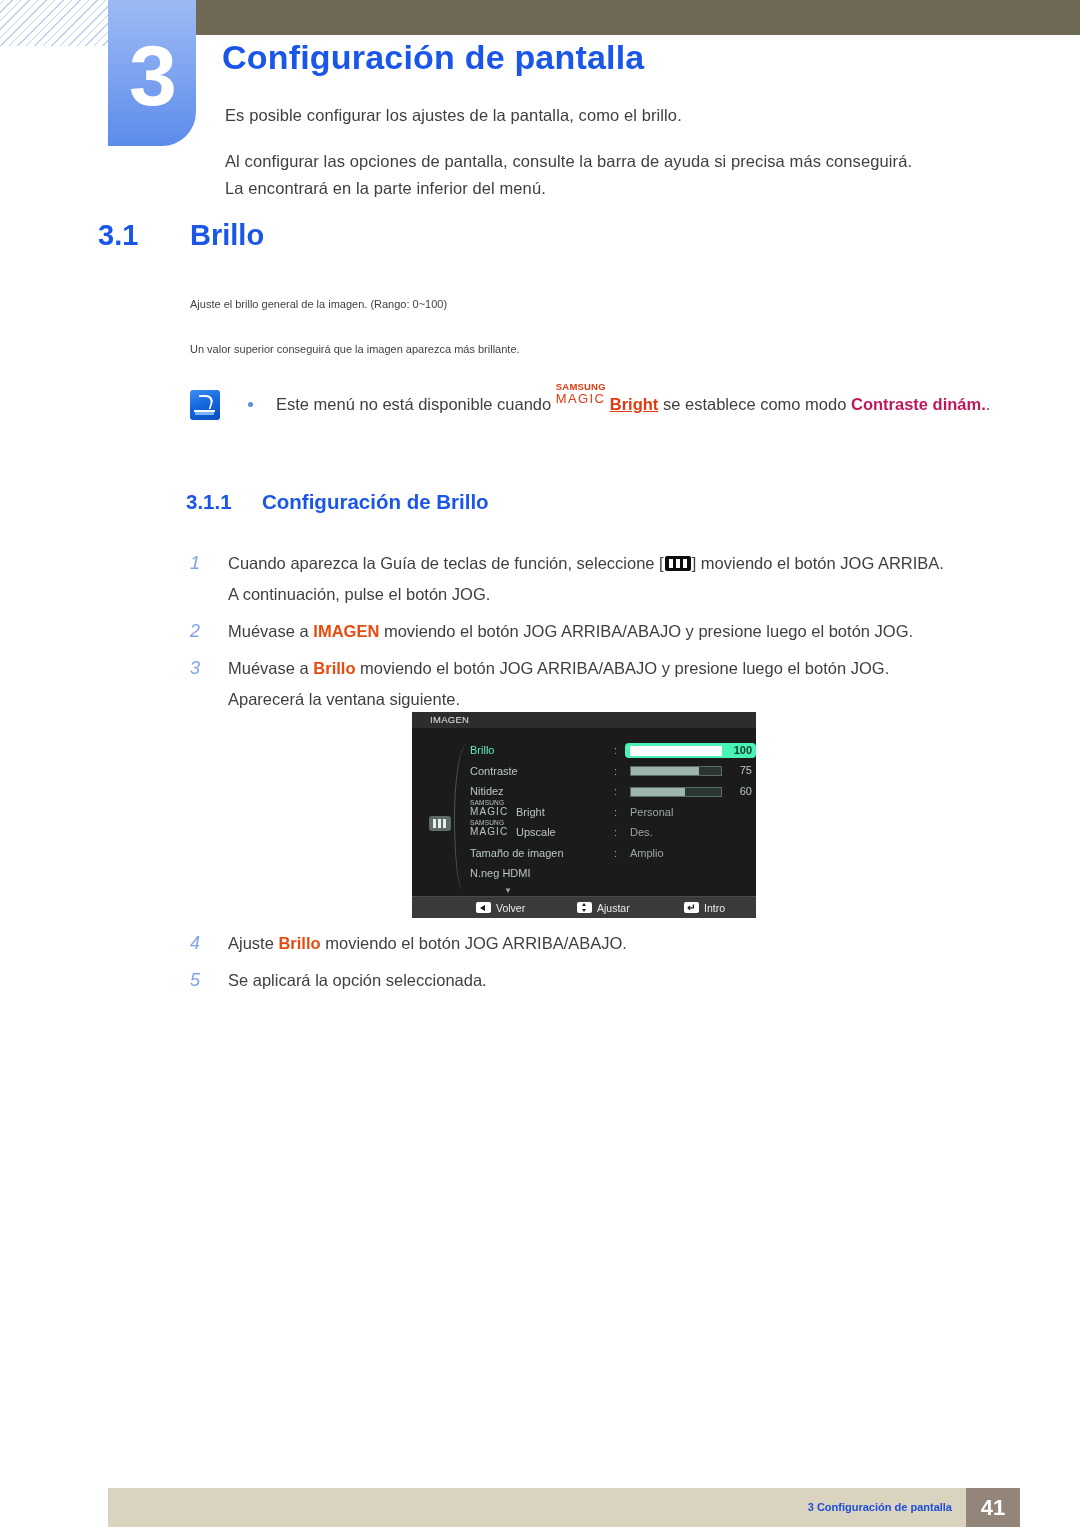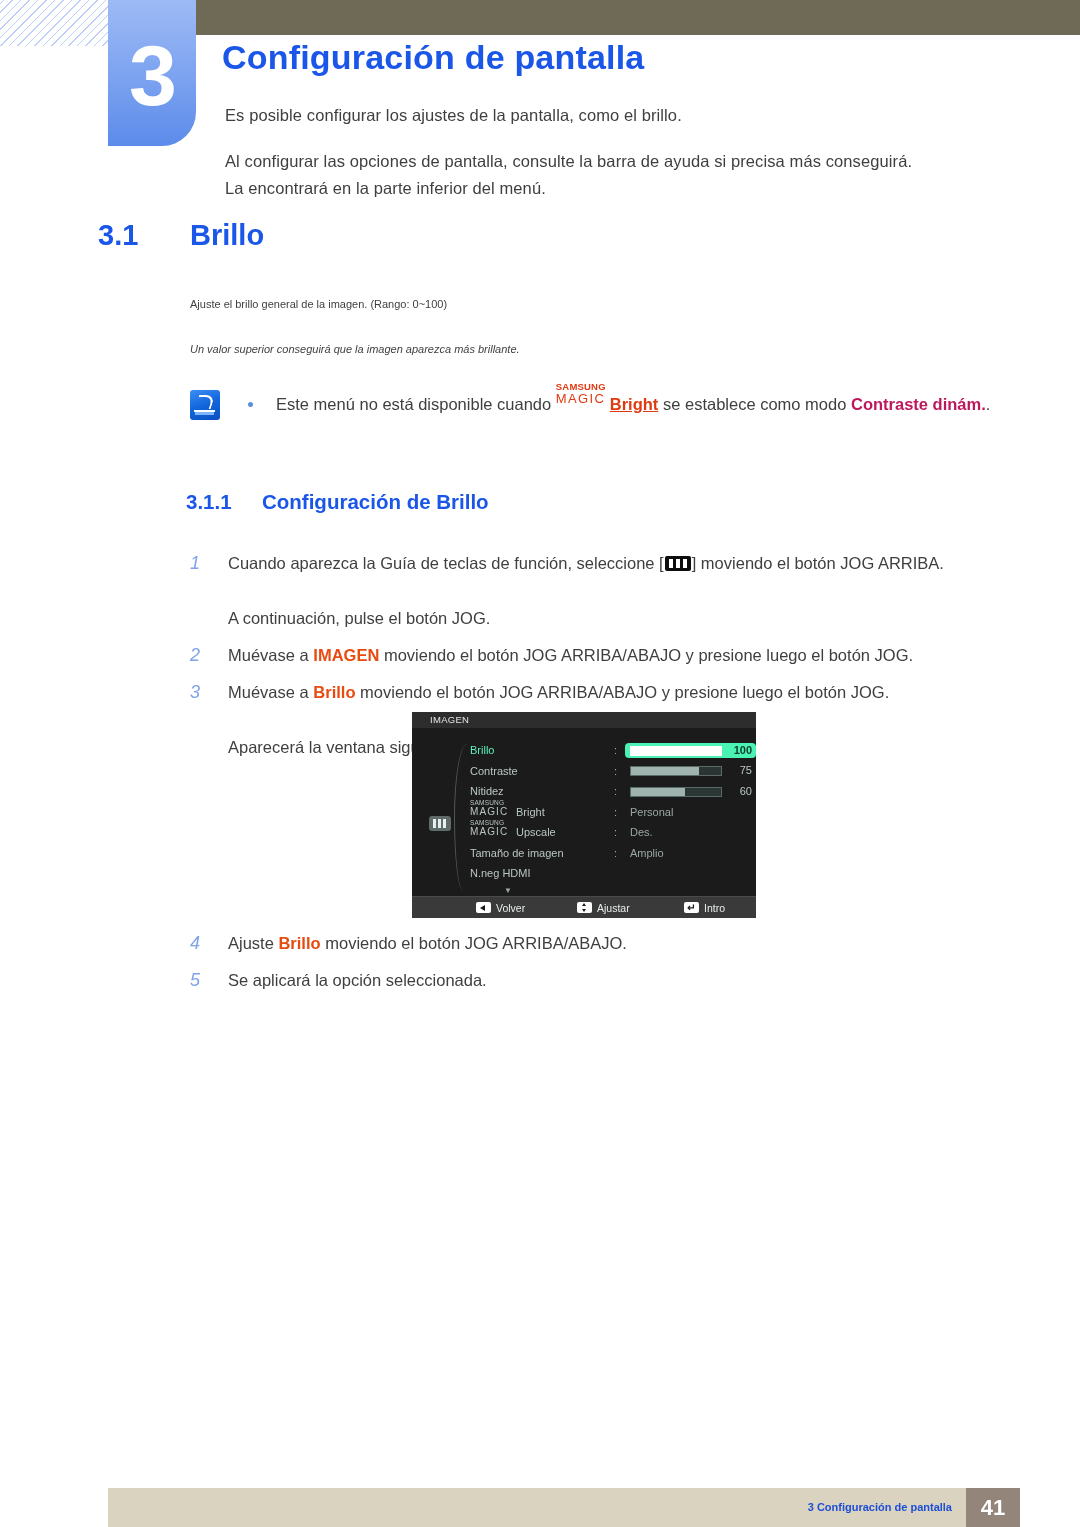--- a/index.html
+++ b/index.html
@@ -76,21 +76,21 @@
   }
   .h2 .num { display: inline-block; width: 92px; }
 
   .body-p {
     position: absolute;
     left: 190px;
     font-size: 11px;
     color: #3f3f3f;
   }
   .body-p.p1 { top: 298px; }
-  .body-p.p2 { top: 343px; font-style: italic; }
+  .body-p.p2 { top: 343px; }
 
   
   .note-icon {
     position: absolute;
     left: 190px; top: 390px;
     width: 30px; height: 30px;
     background: linear-gradient(160deg, #3d8ff5 0%, #1366dd 48%, #0a4fc0 100%);
     border-radius: 3px;
     overflow: hidden;
   }
@@ -179,21 +179,21 @@
     color: #3f3f3f;
     line-height: 31px;
   }
   .step .sn {
     position: absolute;
     left: 4px; top: 0;
     font-size: 18px;
     font-style: italic;
     color: #7fa2e8;
   }
-  .step .sub { display: block; margin-top: 24px; }
+  .step .sub { display: block; }
 
   .keyicon {
     display: inline-block;
     width: 26px; height: 15px;
     background: #0d0d0d;
     border-radius: 2px;
     position: relative;
     vertical-align: -2px;
     margin: 0 1px;
   }

